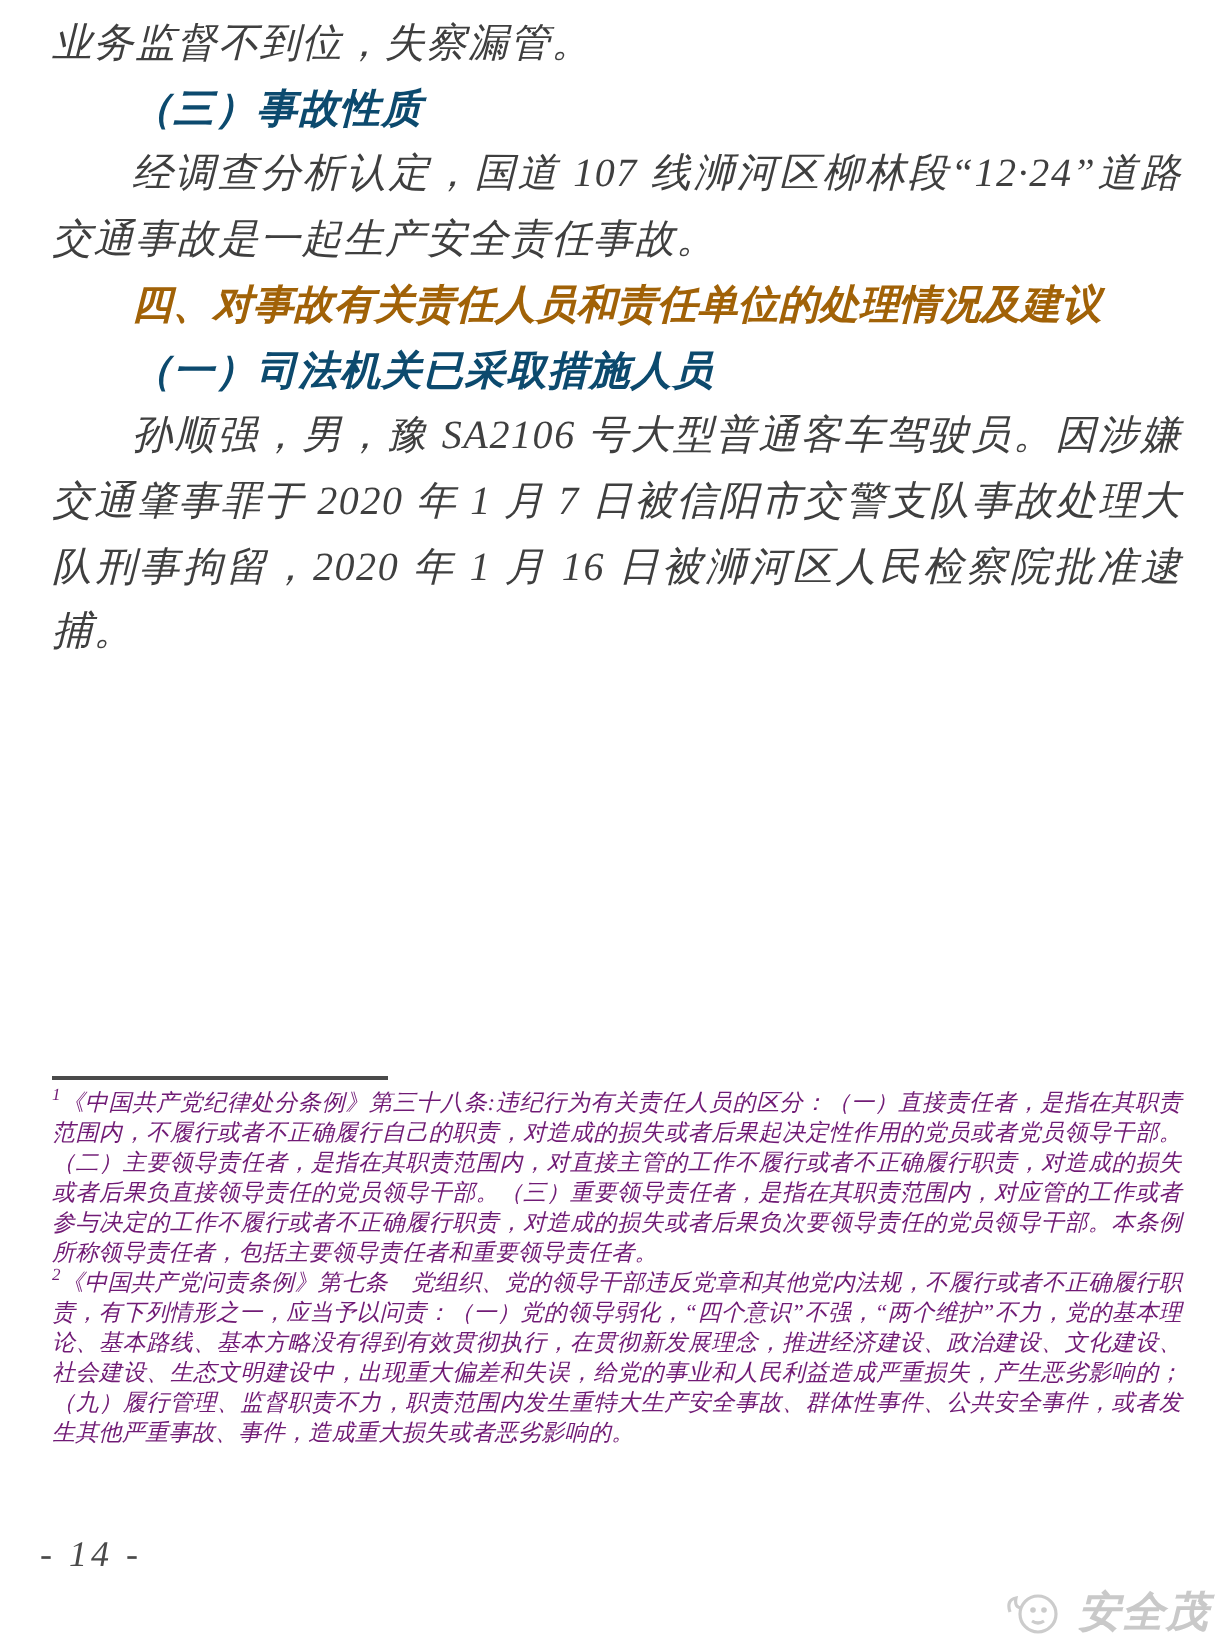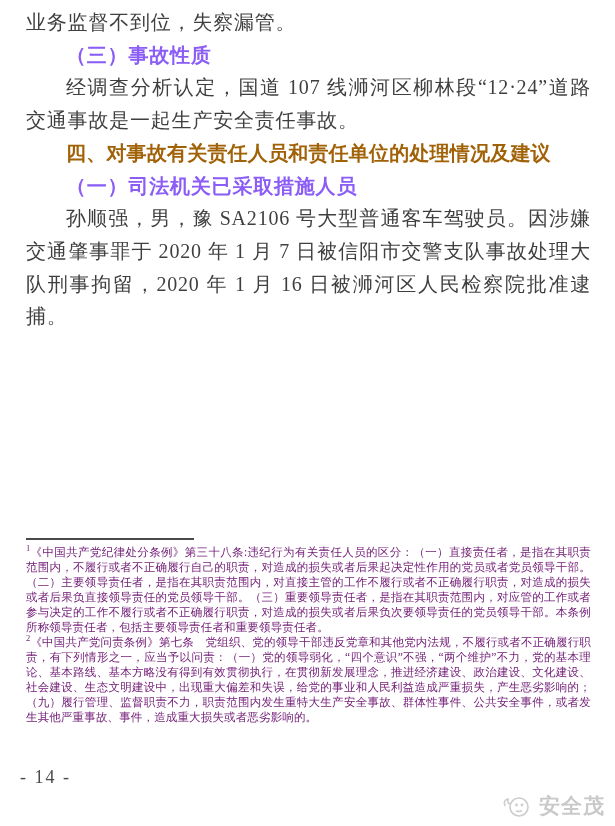--- a/index.html
+++ b/index.html
@@ -7,36 +7,37 @@
     width: 615px; height: 826px;
     background: #f4f4f4;
     font-family: "Liberation Serif", "DejaVu Serif", serif;
   }
   .page {
     position: relative;
     width: 615px; height: 826px;
     background: #ffffff;
     overflow: hidden;
     color: #3b3b3b;
+    font-style: italic;
   }
   
   .body-text {
     position: absolute;
     left: 26px; right: 24px; top: 6px;
     font-size: 20px;
     line-height: 32.7px;
     letter-spacing: 0.8px;
     text-align: justify;
     color: #3f3f3f;
   }
   .body-text p { margin: 0; }
   .indent { text-indent: 2em; }
   .heading-kai {
     font-weight: bold;
-    color: #8b5cf6;
+    color: #0c4a6e;
     text-indent: 2em;
   }
   .heading-hei {
     font-family: "Liberation Sans", "DejaVu Sans", sans-serif;
     font-weight: bold;
     color: #a16207;
     text-indent: 2em;
     letter-spacing: 0.2px;
   }
   sup.fn-ref {

